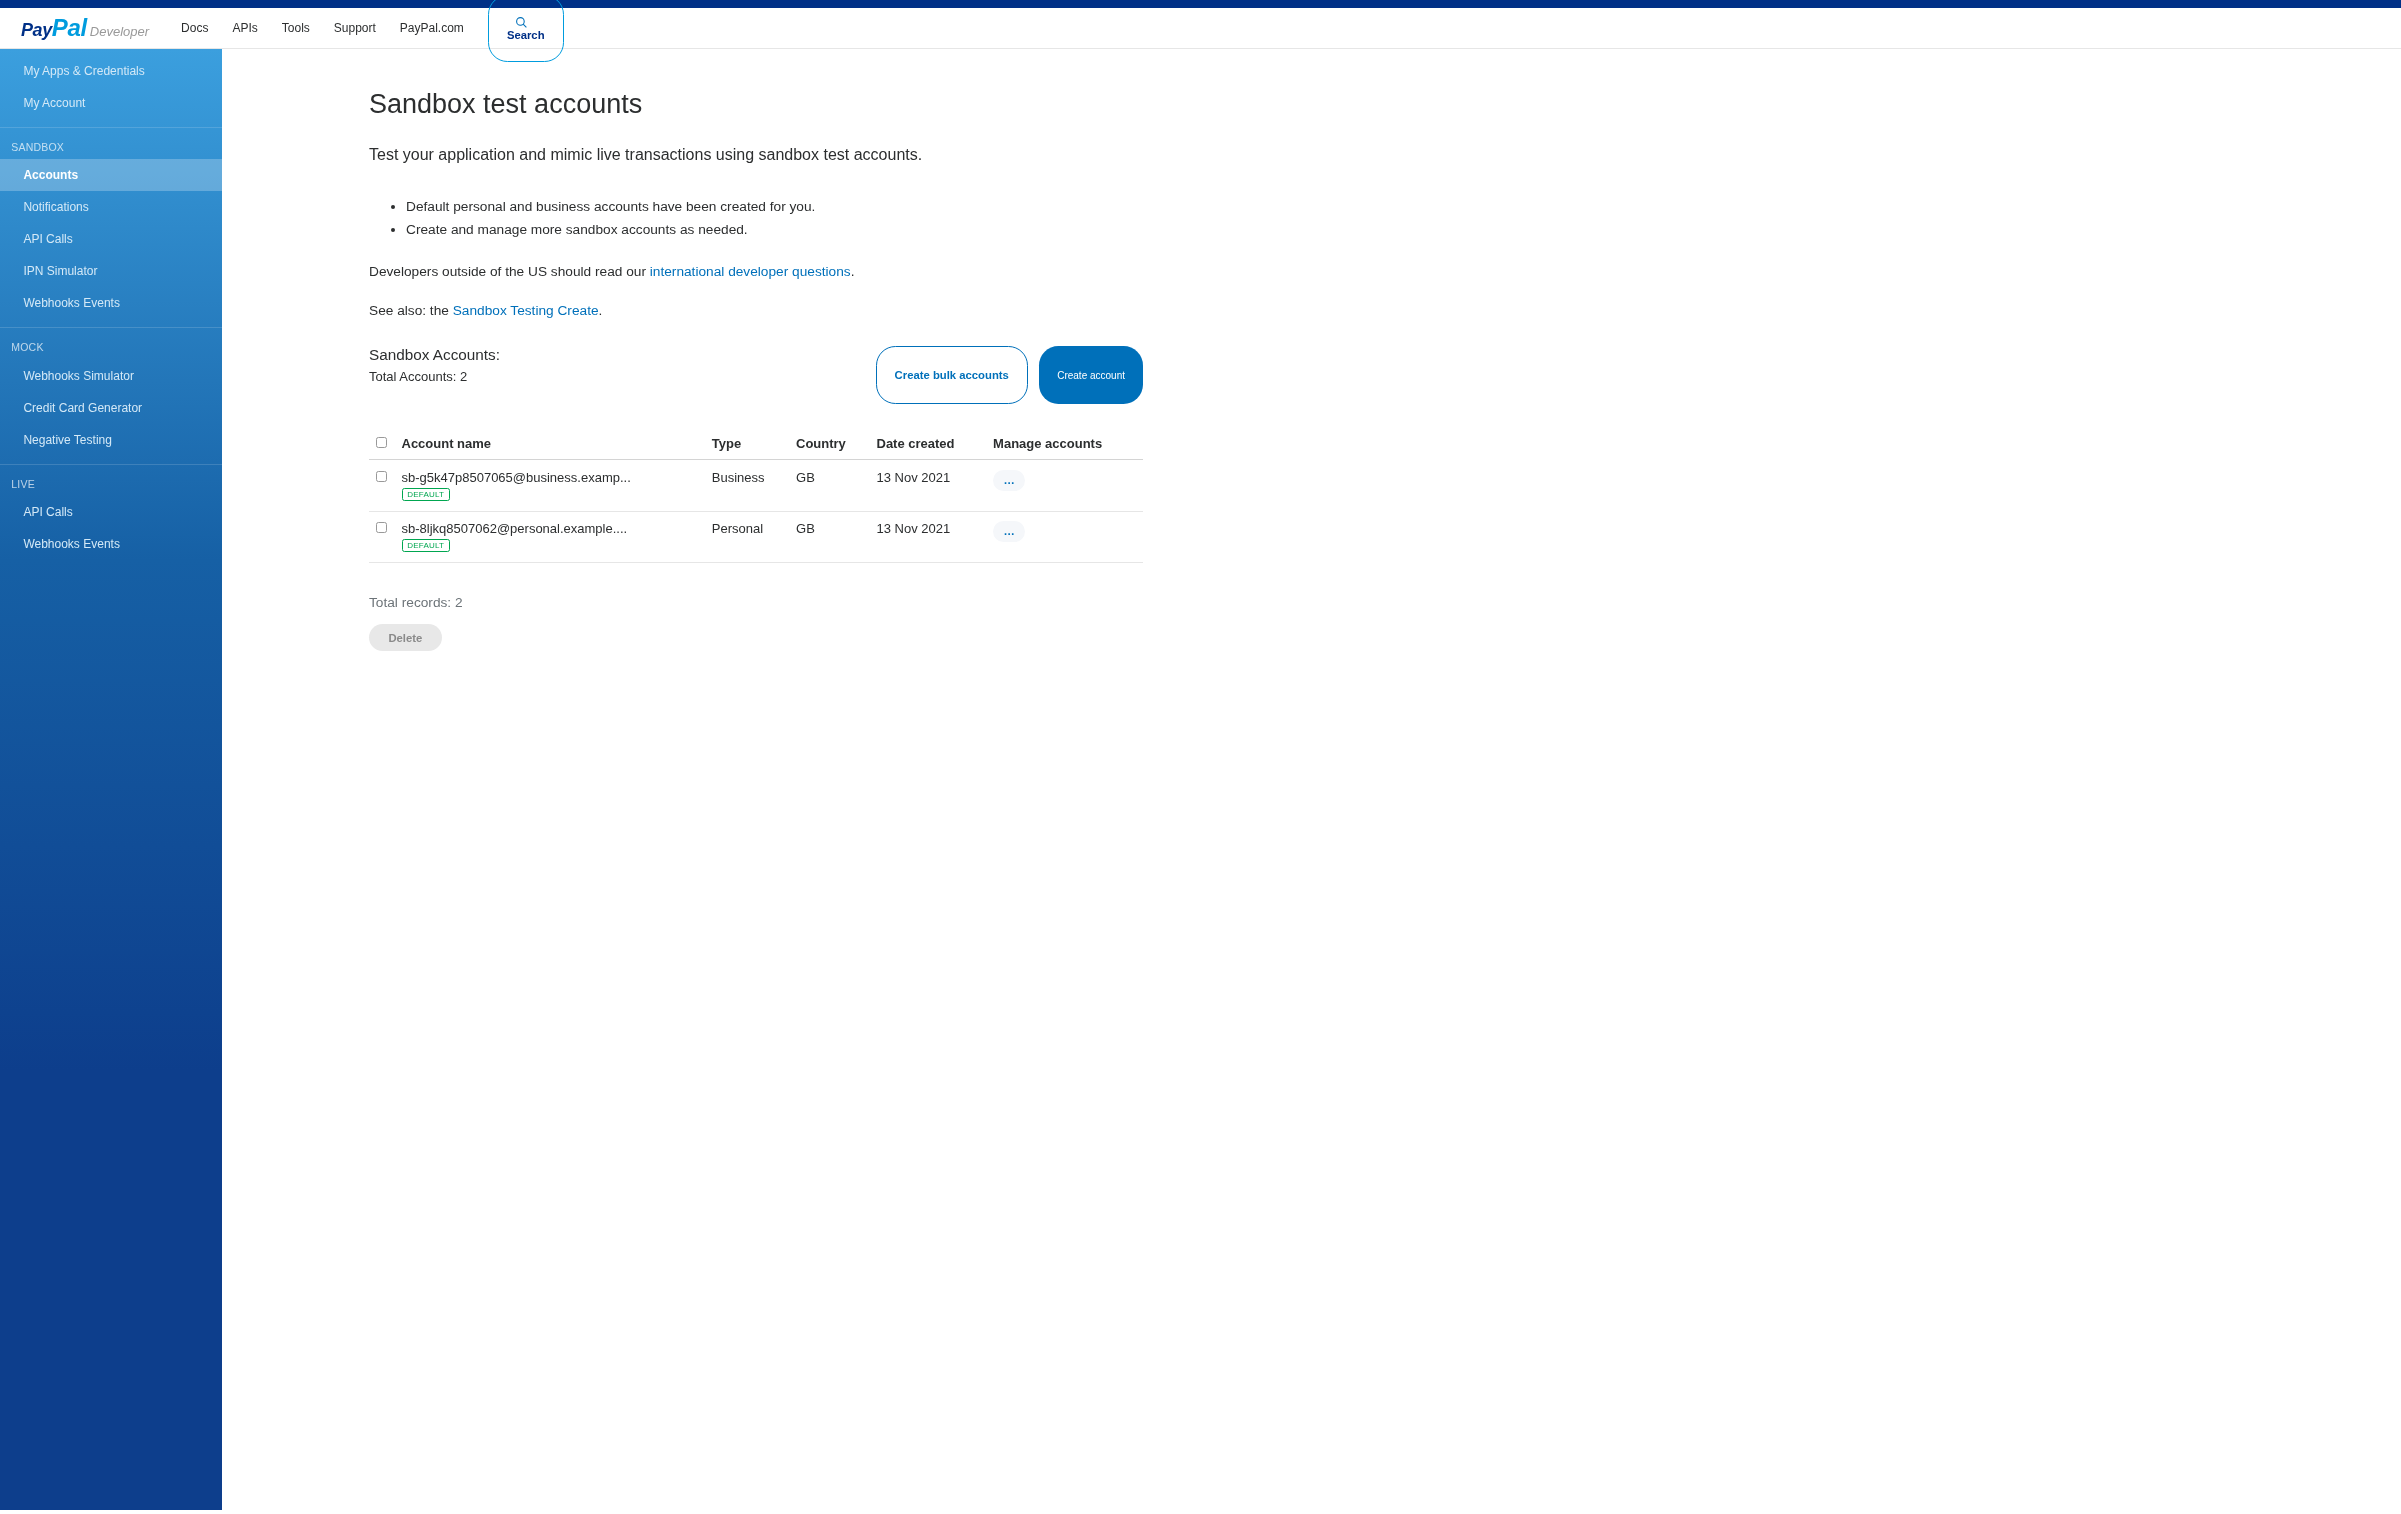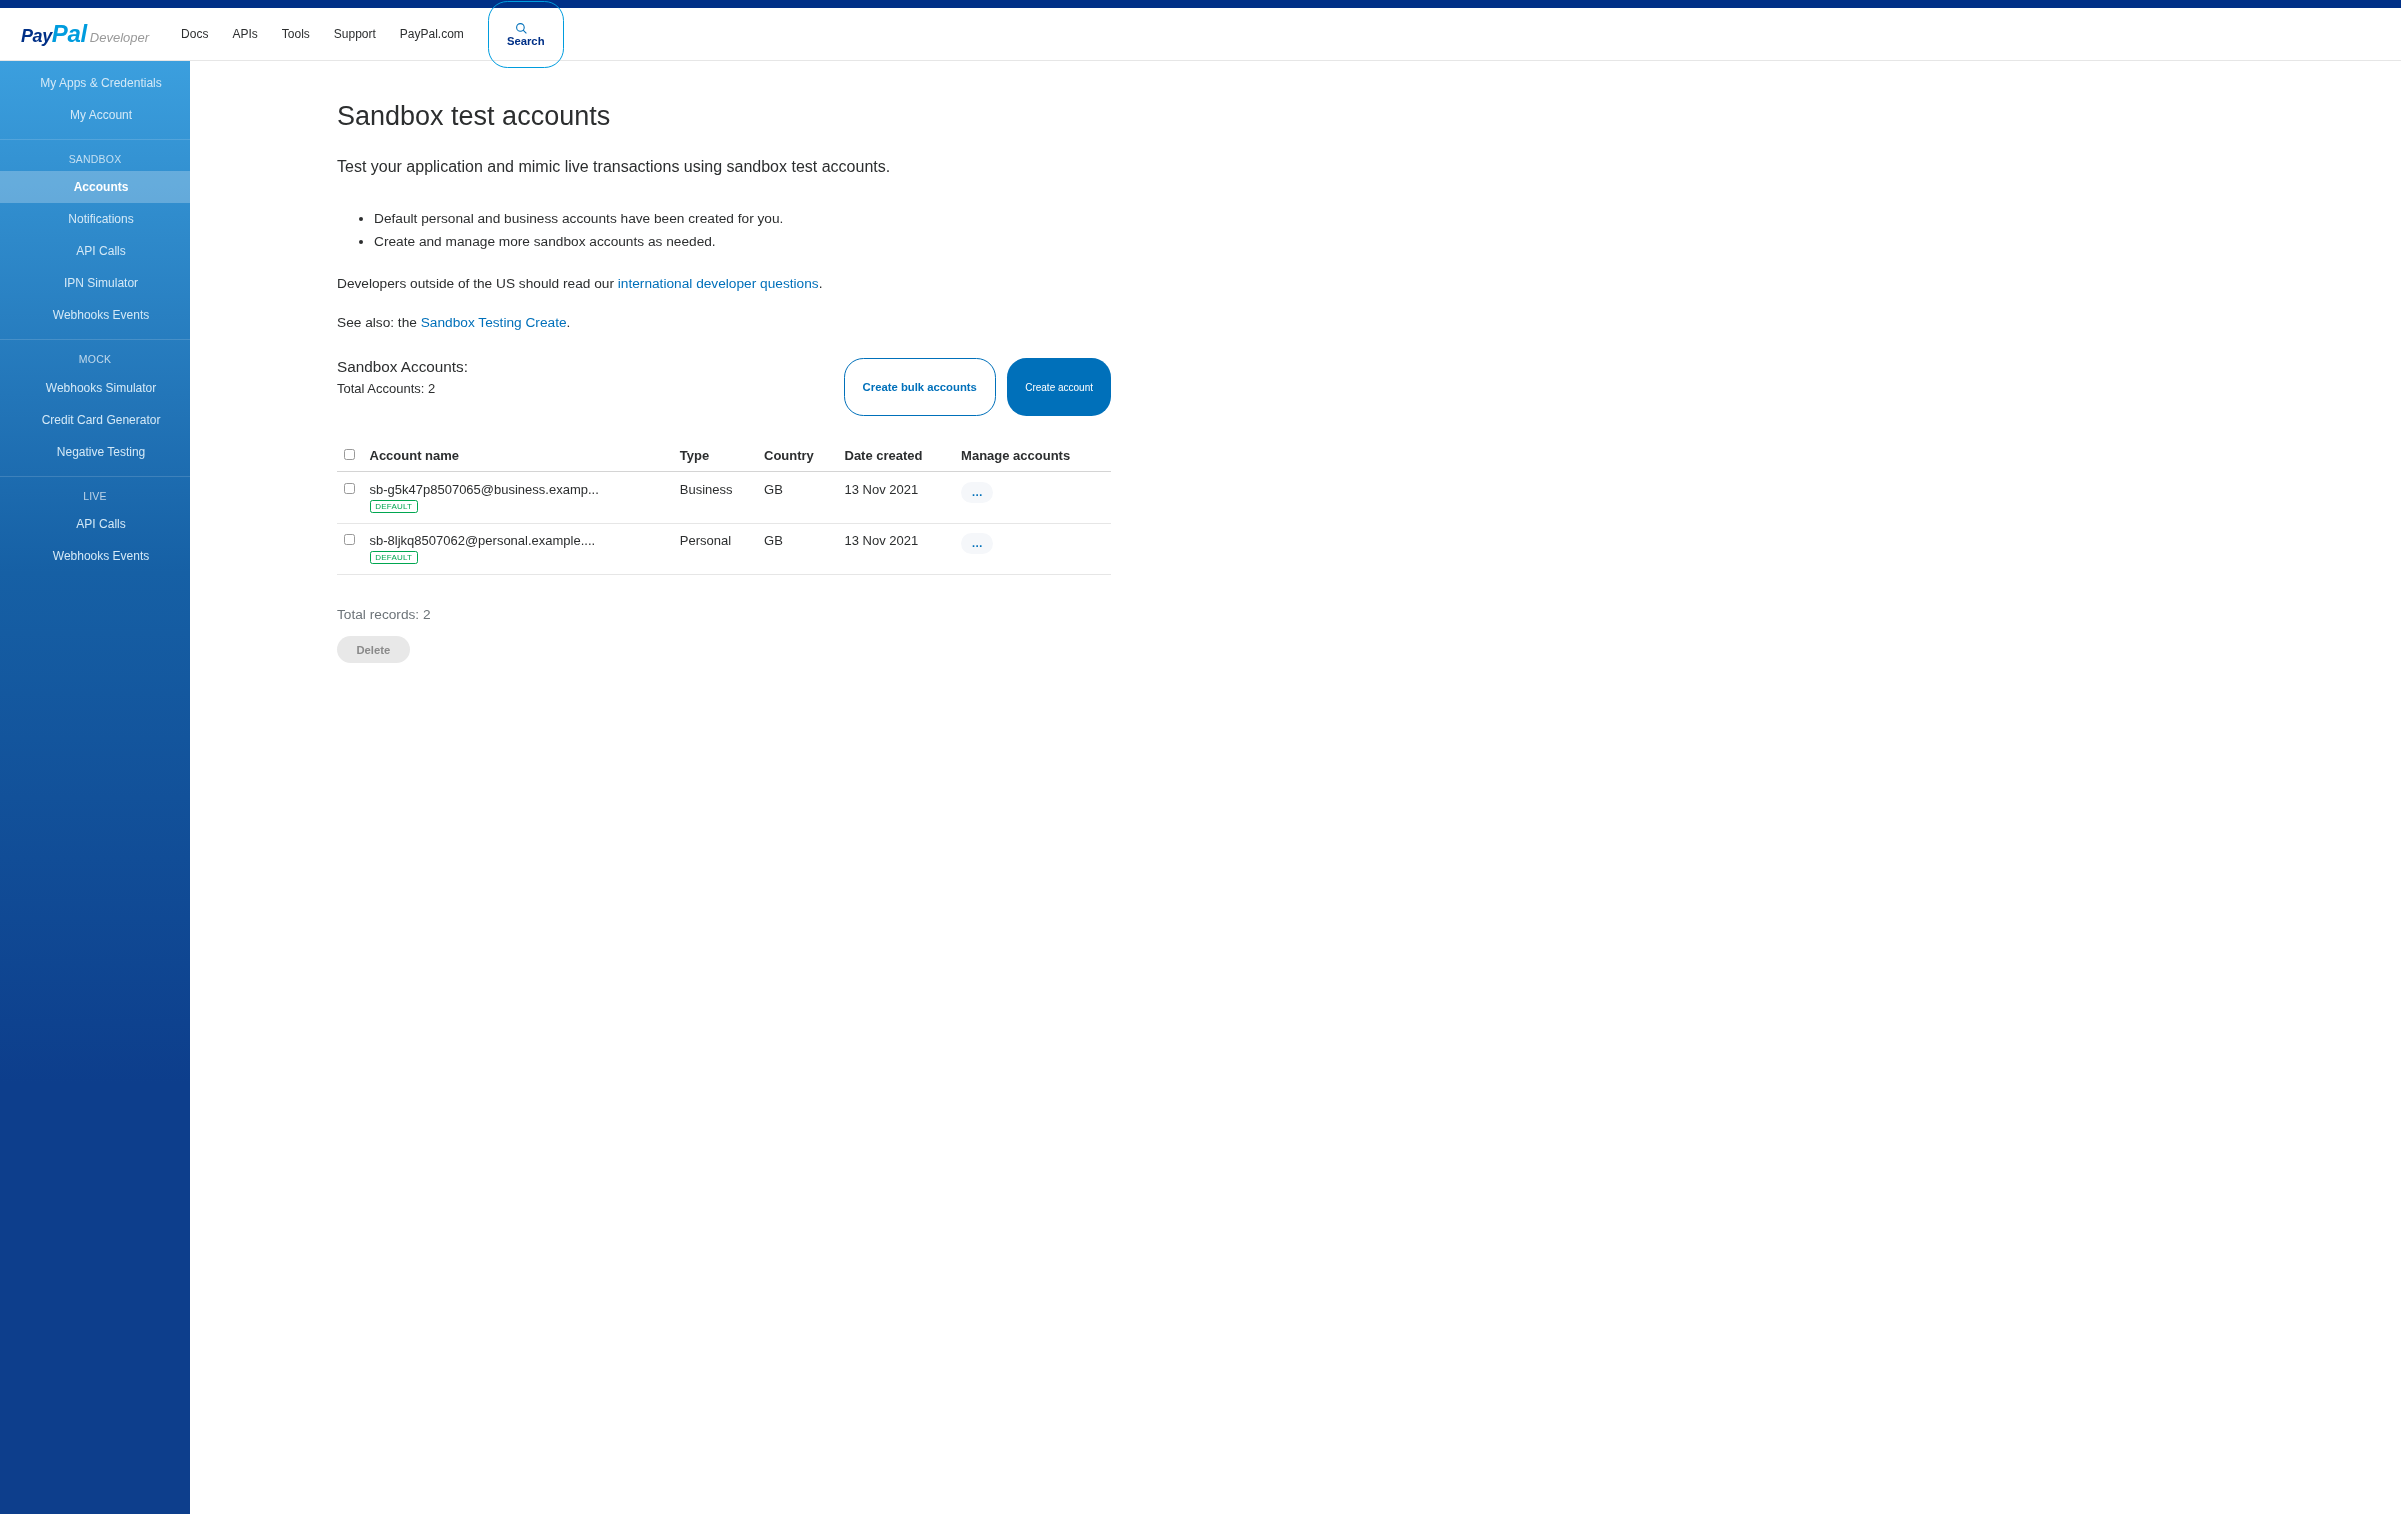--- a/index.html
+++ b/index.html
@@ -1,32 +1,32 @@
 <!DOCTYPE html>
 <html style="font-size:13px"><head>
   <meta charset="utf-8">
   <style>
     * { margin: 0; padding: 0; box-sizing: border-box; }
     body { font-family: -apple-system, BlinkMacSystemFont, "Segoe UI", Helvetica, Arial, sans-serif; color: #2c2e2f; }
     
     .top-bar { height: 8px; background: #003087; }
     
-    .header { display: flex; align-items: center; padding: 0 21px; height: 53px; border-bottom: 0.8px solid #e6e6e6; background: #fff; }
+    .header { display: flex; align-items: center; padding: 0 21px; height: 41px; border-bottom: 0.8px solid #e6e6e6; background: #fff; }
     .logo { display: flex; align-items: baseline; margin-right: 32px; }
     .logo-pay { font-weight: 800; font-style: italic; font-size: 18px; color: #003087; letter-spacing: -0.4px; }
     .logo-pal { font-weight: 800; font-style: italic; font-size: 24px; color: #009cde; letter-spacing: -0.4px; }
     .logo-dev { font-size: 13px; color: #999; font-style: italic; margin-left: 3.2px; }
     .nav { display: flex; gap: 24px; }
     .nav-item { font-size: 12px; color: #2c2e2f; cursor: pointer; }
     .search-btn { display: flex; align-items: center; margin-left: 24px; border: 0.8px solid #009cde; border-radius: 19.4px; padding: 20px 18px; cursor: pointer; color: #003087; font-weight: 600; font-size: 11.3px; flex-direction: column; }
     .search-btn svg { margin-right: 8px; }
     
     .container { display: flex; }
     
-    .sidebar { width: 190px; min-height: calc(100vh - 53px); background: linear-gradient(180deg, #3b9fde 0%, #1660a5 35%, #0d3e8c 70%, #0d3e8c 100%); color: #fff; text-align: center; }
+    .sidebar { width: 222px; min-height: calc(100vh - 53px); background: linear-gradient(180deg, #3b9fde 0%, #1660a5 35%, #0d3e8c 70%, #0d3e8c 100%); color: #fff; }
     .sidebar-item { padding: 9px 11.3px 9px 23.4px; font-size: 12px; color: #d4e9f7; cursor: pointer; }
     .sidebar-item.active { background: rgba(255,255,255,0.25); font-weight: 700; color: #fff; }
     .sidebar-section { padding: 13px 11.3px 6.5px 11.3px; font-size: 10.5px; color: rgba(255,255,255,0.7); letter-spacing: 0.2px; border-top: 0.8px solid rgba(255,255,255,0.15); margin-top: 8px; }
     .sidebar-section:first-of-type { border-top: none; margin-top: 0; }
     
     .content { flex: 1; padding: 40px 48px 48px 147px; max-width: 969px; }
     h1 { font-size: 27px; font-weight: 400; color: #2c2e2f; margin-bottom: 22.6px; }
     .intro { font-size: 16px; margin-bottom: 28px; line-height: 1.5; }
     ul.bullets { margin: 0 0 19.4px 37px; }
     ul.bullets li { font-size: 13.7px; line-height: 1.7; }

